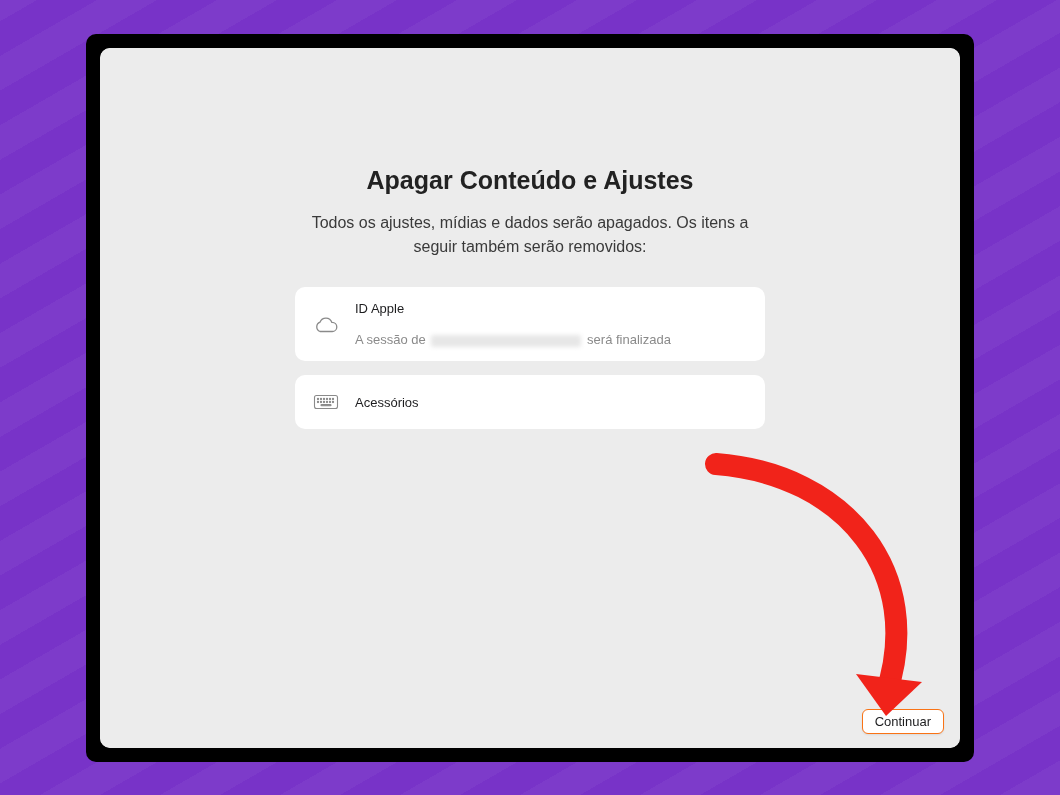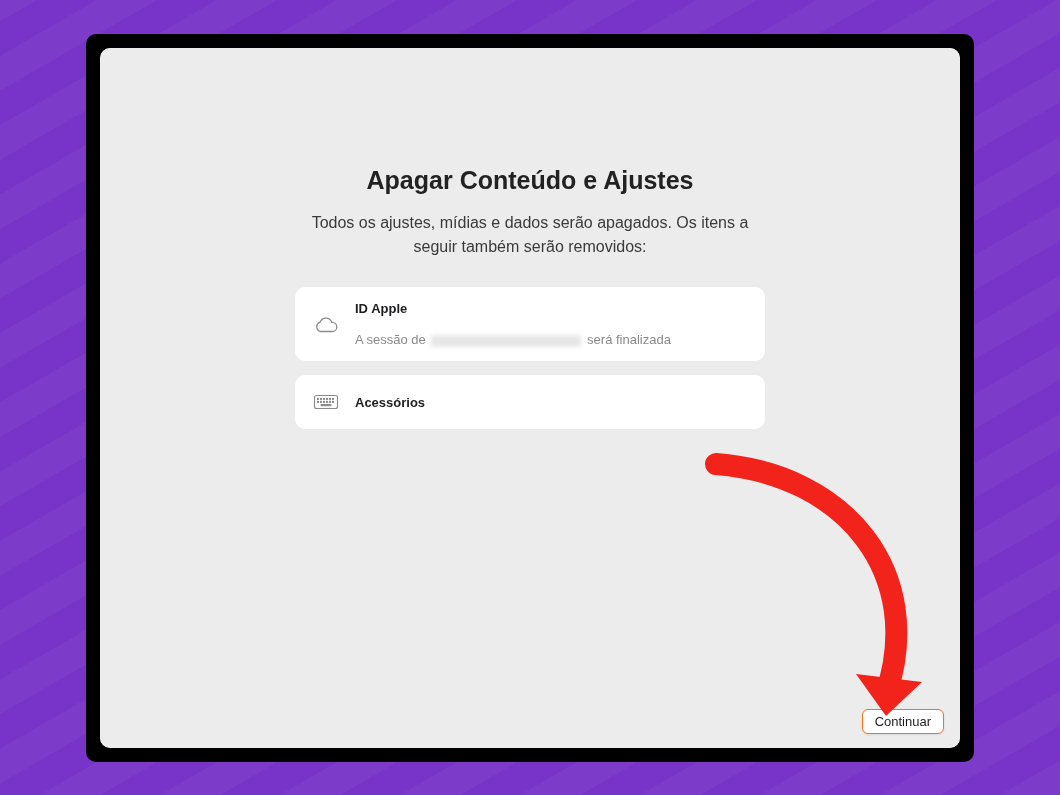--- a/index.html
+++ b/index.html
@@ -135,21 +135,21 @@
       color: #8a8a8a;
       display: flex;
       align-items: center;
       justify-content: center;
     }
     .card-body {
       flex: 1;
     }
     .card-title {
       font-size: 13px;
-      font-weight: 700;
+      font-weight: 400;
       color: #1d1d1f;
     }
     .card-sub {
       font-size: 13px;
       color: #8a8a8a;
       margin-top: 16px;
     }
     .redacted {
       display: inline-block;
       width: 150px;

